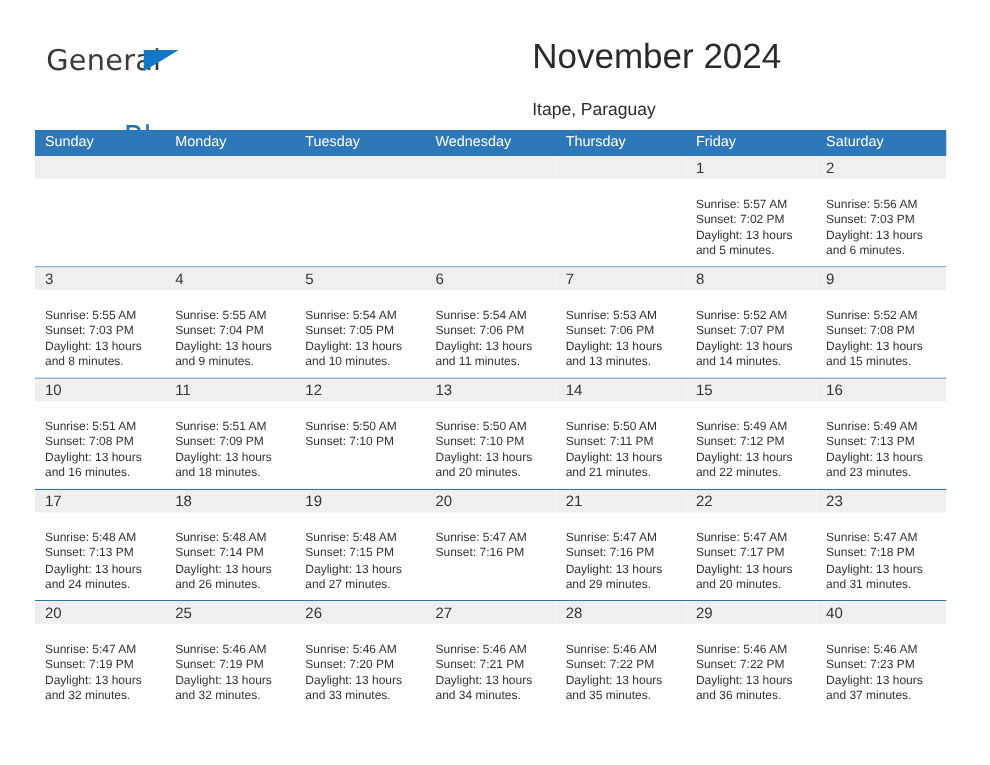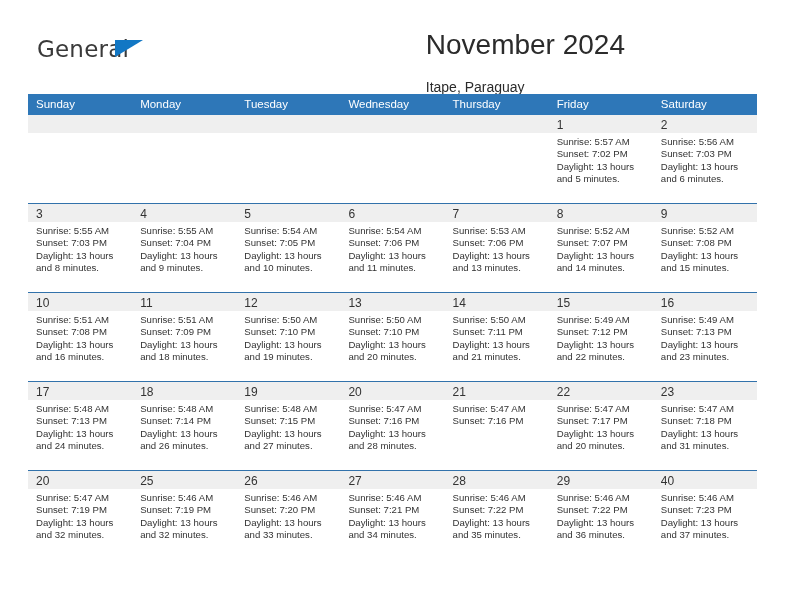--- a/index.html
+++ b/index.html
@@ -83,21 +83,21 @@
     font-weight: 400;
     line-height: 20px;
     margin-top: 15px;
     white-space: nowrap;
   }
 
   
   .calendar {
     position: absolute;
     left: 28px;
-    top: 94px;
+    top: 104px;
     width: 729px;
   }
   .weekhead {
     display: flex;
     background: #2e77b8;
     height: 21px;
   }
   .weekhead .wh {
     flex: 1 1 0;
     color: #ffffff;
@@ -133,20 +133,21 @@
   .daynum {
     font-size: 12px;
     line-height: 18px;
     color: #333333;
   }
   .info {
     padding: 3px 6px 0 8px;
     font-size: 9.6px;
     line-height: 12.4px;
     color: #333333;
+    margin-top: 12px;
   }
   .info div {
     white-space: nowrap;
   }
   .info .wrapline {
     white-space: normal;
   }
   .cell.empty .daynum-band { background: #efefef; }
 </style>
 </head>
@@ -288,21 +289,20 @@
               <div>Sunrise: 5:51 AM</div>
               <div>Sunset: 7:09 PM</div>
               <div class="wrapline">Daylight: 13 hours and 18 minutes.</div>
             </div>
           </div>
           <div class="cell">
             <div class="daynum-band"><span class="daynum">12</span></div>
             <div class="info">
               <div>Sunrise: 5:50 AM</div>
               <div>Sunset: 7:10 PM</div>
-              <div class="wrapline">Daylight: 13 hours and 19 minutes.</div>
             </div>
           </div>
           <div class="cell">
             <div class="daynum-band"><span class="daynum">13</span></div>
             <div class="info">
               <div>Sunrise: 5:50 AM</div>
               <div>Sunset: 7:10 PM</div>
               <div class="wrapline">Daylight: 13 hours and 20 minutes.</div>
             </div>
           </div>
@@ -354,28 +354,28 @@
               <div>Sunrise: 5:48 AM</div>
               <div>Sunset: 7:15 PM</div>
               <div class="wrapline">Daylight: 13 hours and 27 minutes.</div>
             </div>
           </div>
           <div class="cell">
             <div class="daynum-band"><span class="daynum">20</span></div>
             <div class="info">
               <div>Sunrise: 5:47 AM</div>
               <div>Sunset: 7:16 PM</div>
-              <div class="wrapline">Daylight: 13 hours and 28 minutes.</div>
             </div>
           </div>
           <div class="cell">
             <div class="daynum-band"><span class="daynum">21</span></div>
             <div class="info">
               <div>Sunrise: 5:47 AM</div>
               <div>Sunset: 7:16 PM</div>
+              <div class="wrapline">Daylight: 13 hours and 29 minutes.</div>
             </div>
           </div>
           <div class="cell">
             <div class="daynum-band"><span class="daynum">22</span></div>
             <div class="info">
               <div>Sunrise: 5:47 AM</div>
               <div>Sunset: 7:17 PM</div>
               <div class="wrapline">Daylight: 13 hours and 20 minutes.</div>
             </div>
           </div>

